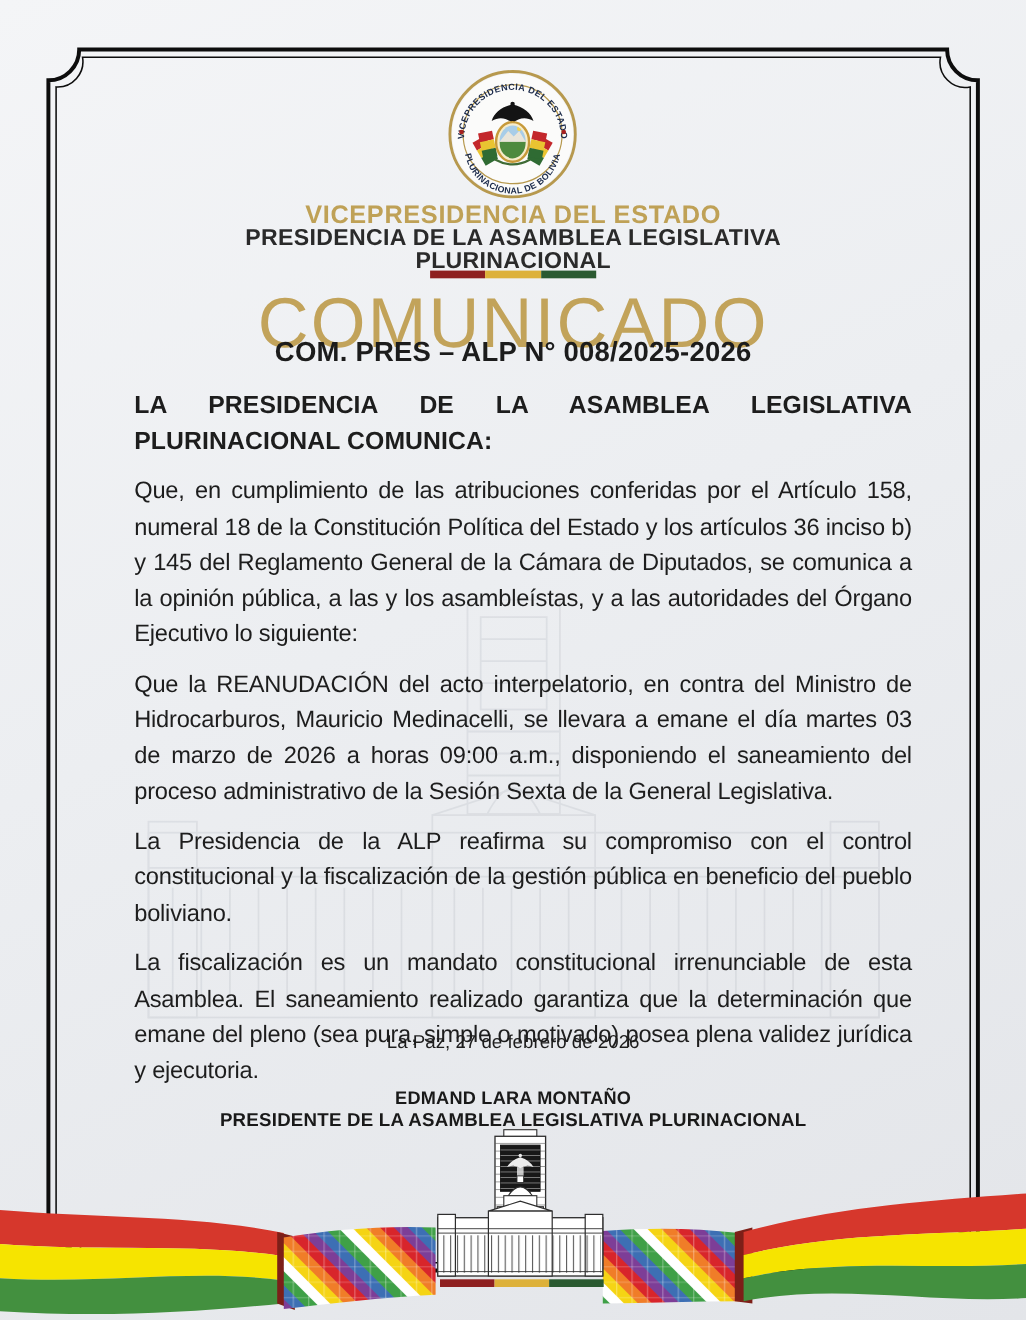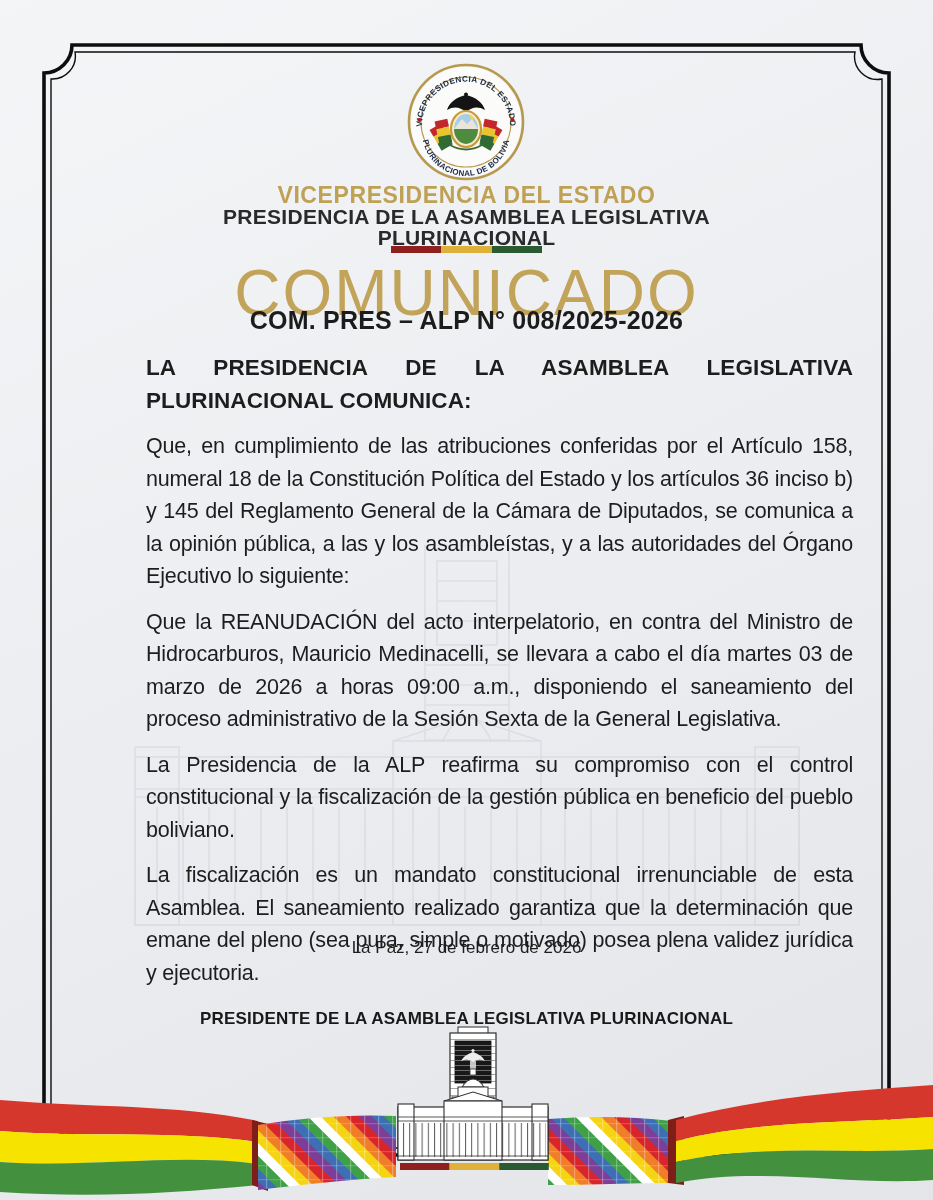--- a/index.html
+++ b/index.html
@@ -17,21 +17,21 @@
   .org-gold{top:182px;font-size:23px;font-weight:bold;color:#bfa156;letter-spacing:.6px;}
   .org-2{top:205px;font-size:21px;font-weight:bold;color:#2a2a2a;letter-spacing:.3px;}
   .org-3{top:226px;font-size:21px;font-weight:bold;color:#2a2a2a;letter-spacing:.3px;}
 
   .mini-bar{left:391px;top:246px;width:151px;height:7px;display:flex;}
   .mini-bar span{flex:1;height:100%;}
 
   .doc-title{top:256px;font-size:64px;font-weight:normal;color:#c2a35a;letter-spacing:2px;}
   .doc-ref{top:306px;font-size:25px;font-weight:bold;color:#1c1c1c;letter-spacing:.2px;}
 
-  .body-text{left:122px;top:352px;width:707px;text-align:justify;font-size:21.5px;line-height:32.5px;letter-spacing:-.2px;margin-left:24px;}
+  .body-text{left:122px;top:352px;width:707px;text-align:justify;font-size:21.5px;line-height:32.5px;letter-spacing:-.2px;}
   .body-text p{margin:0 0 13px 0;}
   .lead{font-weight:bold;font-size:22.5px;letter-spacing:.1px;}
   .b{font-weight:normal;}
 
   .dateline{top:938px;font-size:17px;}
   .sig-name{top:990px;font-size:16.5px;font-weight:bold;letter-spacing:.2px;color:#191919;}
   .sig-title{top:1009px;font-size:17px;font-weight:bold;letter-spacing:.2px;color:#191919;}
 
   .frame-svg{left:0;top:0;}
   .watermark{left:95px;top:545px;}
@@ -153,26 +153,27 @@
     <span style="background:#ddb13a"></span>
     <span style="background:#2a5a31"></span>
   </div>
 
   <div class="abs ctr doc-title z3">COMUNICADO</div>
   <div class="abs ctr doc-ref z3">COM. PRES – ALP N° 008/2025-2026</div>
 
   <div class="abs body-text z3">
     <p class="lead">LA PRESIDENCIA DE LA ASAMBLEA LEGISLATIVA PLURINACIONAL COMUNICA:</p>
     <p>Que, en cumplimiento de las atribuciones conferidas por el Artículo 158, numeral 18 de la Constitución Política del Estado y los artículos 36 inciso b) y 145 del Reglamento General de la Cámara de Diputados, se comunica a la opinión pública, a las y los asambleístas, y a las autoridades del Órgano Ejecutivo lo siguiente:</p>
-    <p><span>Que la </span><span class="b">REANUDACIÓN</span><span> del acto interpelatorio, en contra del Ministro de Hidrocarburos, Mauricio Medinacelli, se llevara a cabo el día </span><span class="b">martes 03 de marzo de 2026 a horas 09:00 a.m.</span><span>, disponiendo el saneamiento del proceso administrativo de la Sesión Sexta de la General Legislativa.</span></p>
+    <p><span>Que la </span><span class="b">REANUDACIÓN</span><span> del acto interpelatorio, en contra del Ministro de Hidrocarburos, Mauricio Medinacelli, se llevara a emane el día </span><span class="b">martes 03 de marzo de 2026 a horas 09:00 a.m.</span><span>, disponiendo el saneamiento del proceso administrativo de la Sesión Sexta de la General Legislativa.</span></p>
     <p>La Presidencia de la ALP reafirma su compromiso con el control constitucional y la fiscalización de la gestión pública en beneficio del pueblo boliviano.</p>
     <p>La fiscalización es un mandato constitucional irrenunciable de esta Asamblea. El saneamiento realizado garantiza que la determinación que emane del pleno (sea pura, simple o motivado) posea plena validez jurídica y ejecutoria.</p>
   </div>
 
   <div class="abs ctr dateline z3">La Paz, 27 de febrero de 2026</div>
+  <div class="abs ctr sig-name z3">EDMAND LARA MONTAÑO</div>
   <div class="abs ctr sig-title z3">PRESIDENTE DE LA ASAMBLEA LEGISLATIVA PLURINACIONAL</div>
 
   <svg class="abs bottom-deco z4" width="933" height="175" viewBox="0 0 933 175">
     <defs>
       <pattern id="wip" width="63" height="63" patternUnits="userSpaceOnUse" patternTransform="rotate(45)">
         <rect y="0" width="63" height="9" fill="#d8252b"></rect>
         <rect y="9" width="63" height="9" fill="#f07d28"></rect>
         <rect y="18" width="63" height="9" fill="#f5d414"></rect>
         <rect y="27" width="63" height="9" fill="#ffffff"></rect>
         <rect y="36" width="63" height="9" fill="#3fa047"></rect>

